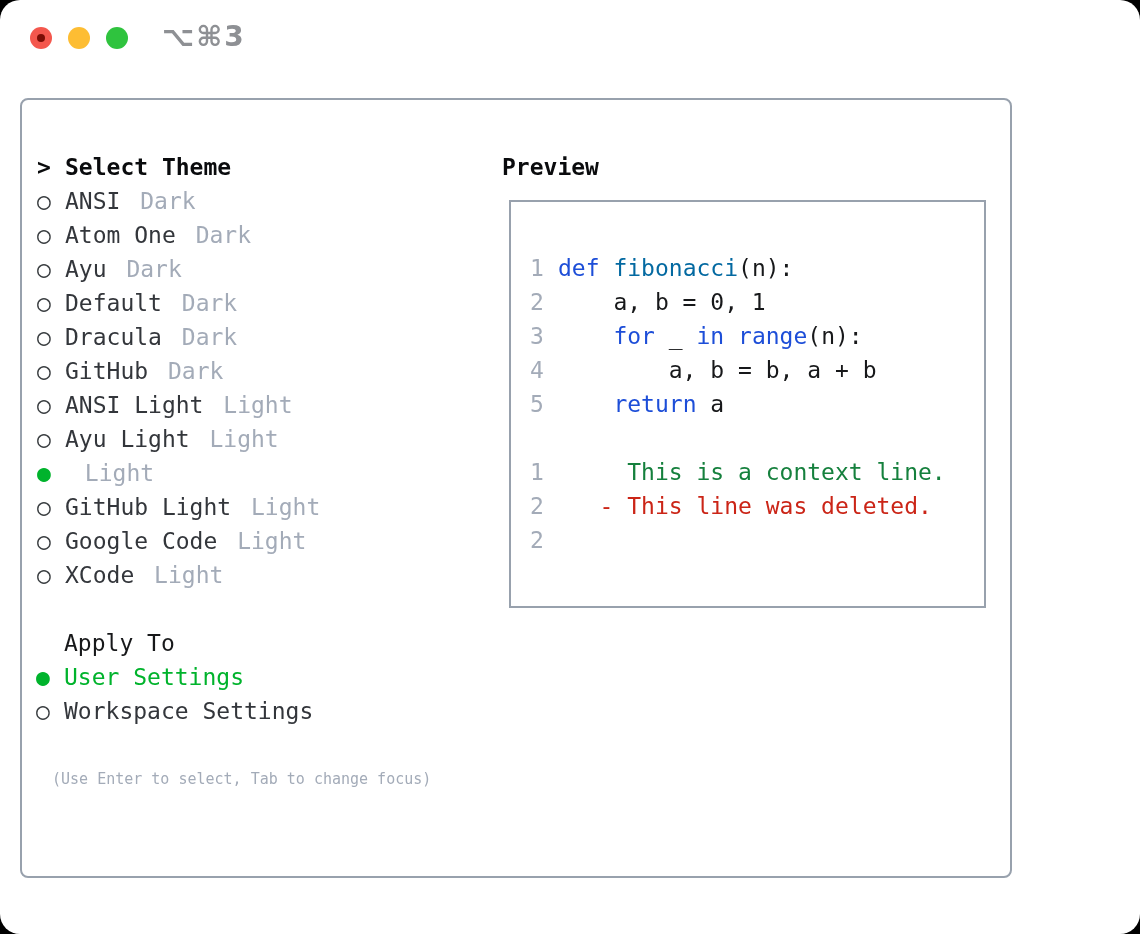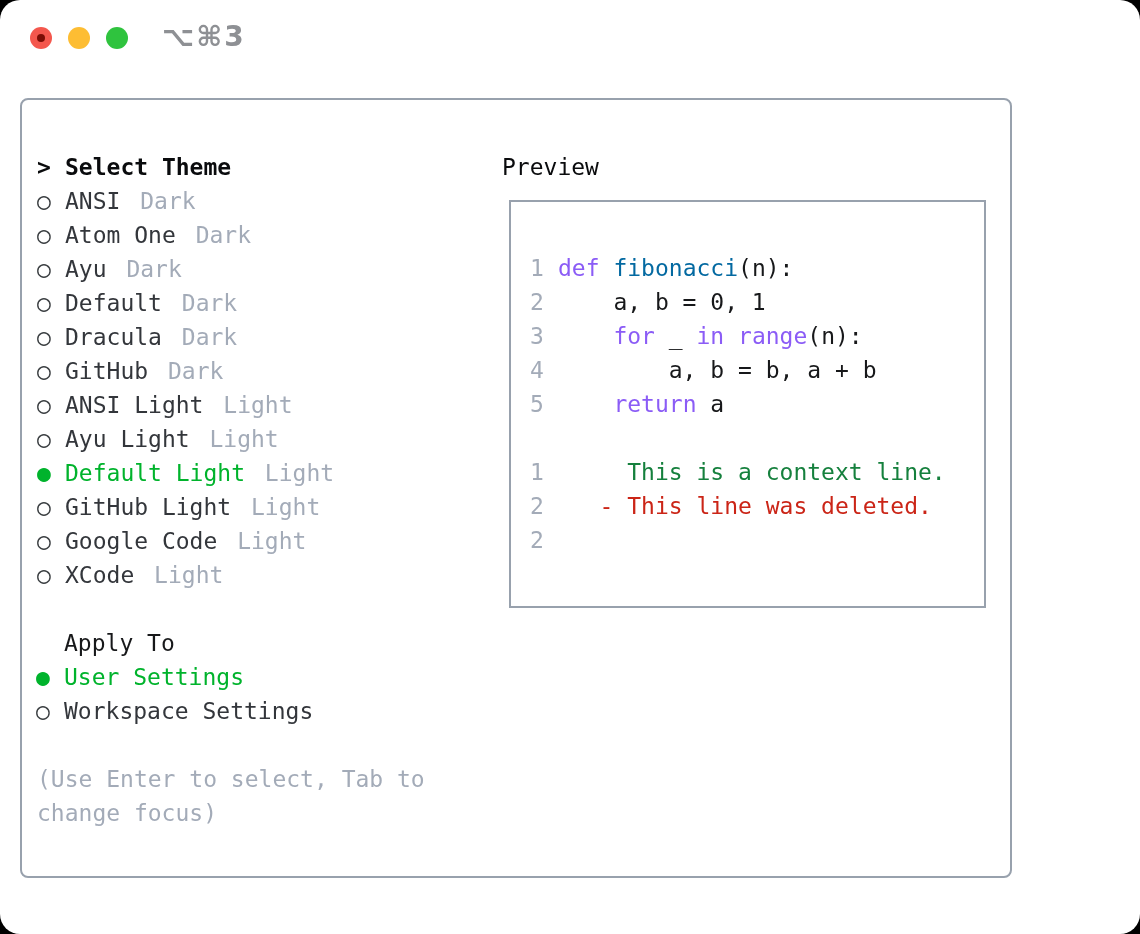--- a/index.html
+++ b/index.html
@@ -48,40 +48,40 @@
   .marker { display:inline-block; width:28px; color:#3c4043; }
   .marker.sel { color:#00b32c; }
   .marker.prompt { font-weight:bold; color:#0a0b0d; }
   .name { color:#33363b; }
   .name.sel { color:#00b32c; }
   .name.hdr { font-weight:bold; color:#0a0b0d; }
   .name.subhdr { color:#17181a; }
   .suffix { color:#a3abb8;margin-left:6px; }
   .apply-col { position:absolute; left:14px; top:526px; }
   .hint {
-    position:absolute; left:15px; top:662px; width:432px;
-    font-size:23px; line-height:34px; color:#a3abb8;
+    position:absolute; left:30px; top:662px; width:432px;
+    font-size:15px; line-height:34px; color:#a3abb8;
   }
   
   .preview-title {
     position:absolute; left:480px; top:50px; height:34px;
     display:flex; align-items:center;
-    font-size:23px; font-weight:normal; color:#0a0b0d;
+    font-size:23px; font-weight:bold; color:#0a0b0d;
   }
   .preview-box {
     position:absolute; left:487px; top:100px;
     width:477px; height:408px;
     border:2px solid #98a1ad;
     padding:49px 0 0 19px;
     background:#fff;
   }
   .code-row { display:flex; height:34px; align-items:center; font-size:23px; white-space:pre; }
   .ln { display:inline-block; width:28px; color:#a3abb8; }
   .tk { color:#17181a; }
-  .tk.keyword  { color:#8b5cf6; }
+  .tk.keyword  { color:#1d4ed8; }
   .tk.function { color:#0369a1; }
   .tk.context  { color:#15803d; }
   .tk.deleted  { color:#cb2517;text-align:right; }
   .tk.added    { color:#0fc214; }
 </style>
 </head>
 <body>
 
 <div class="window">
 
@@ -101,21 +101,21 @@
       </div>
       <div id="theme-options">
           <div class="row"><span class="marker">○</span><span class="name">ANSI</span><span class="suffix"> Dark</span></div>
           <div class="row"><span class="marker">○</span><span class="name">Atom One</span><span class="suffix"> Dark</span></div>
           <div class="row"><span class="marker">○</span><span class="name">Ayu</span><span class="suffix"> Dark</span></div>
           <div class="row"><span class="marker">○</span><span class="name">Default</span><span class="suffix"> Dark</span></div>
           <div class="row"><span class="marker">○</span><span class="name">Dracula</span><span class="suffix"> Dark</span></div>
           <div class="row"><span class="marker">○</span><span class="name">GitHub</span><span class="suffix"> Dark</span></div>
           <div class="row"><span class="marker">○</span><span class="name">ANSI Light</span><span class="suffix"> Light</span></div>
           <div class="row"><span class="marker">○</span><span class="name">Ayu Light</span><span class="suffix"> Light</span></div>
-          <div class="row"><span class="marker sel">●</span><span class="name sel">Default Light</span><span class="suffix"> Light</span></div>
+          <div class="row"><span class="marker sel">●</span><span class="suffix"> Light</span></div>
           <div class="row"><span class="marker">○</span><span class="name">GitHub Light</span><span class="suffix"> Light</span></div>
           <div class="row"><span class="marker">○</span><span class="name">Google Code</span><span class="suffix"> Light</span></div>
           <div class="row"><span class="marker">○</span><span class="name">XCode</span><span class="suffix"> Light</span></div>
         </div>
     </div>
 
     <div class="apply-col">
       <div class="row">
         <span class="marker"> </span>
         <span class="name subhdr">Apply To</span>

